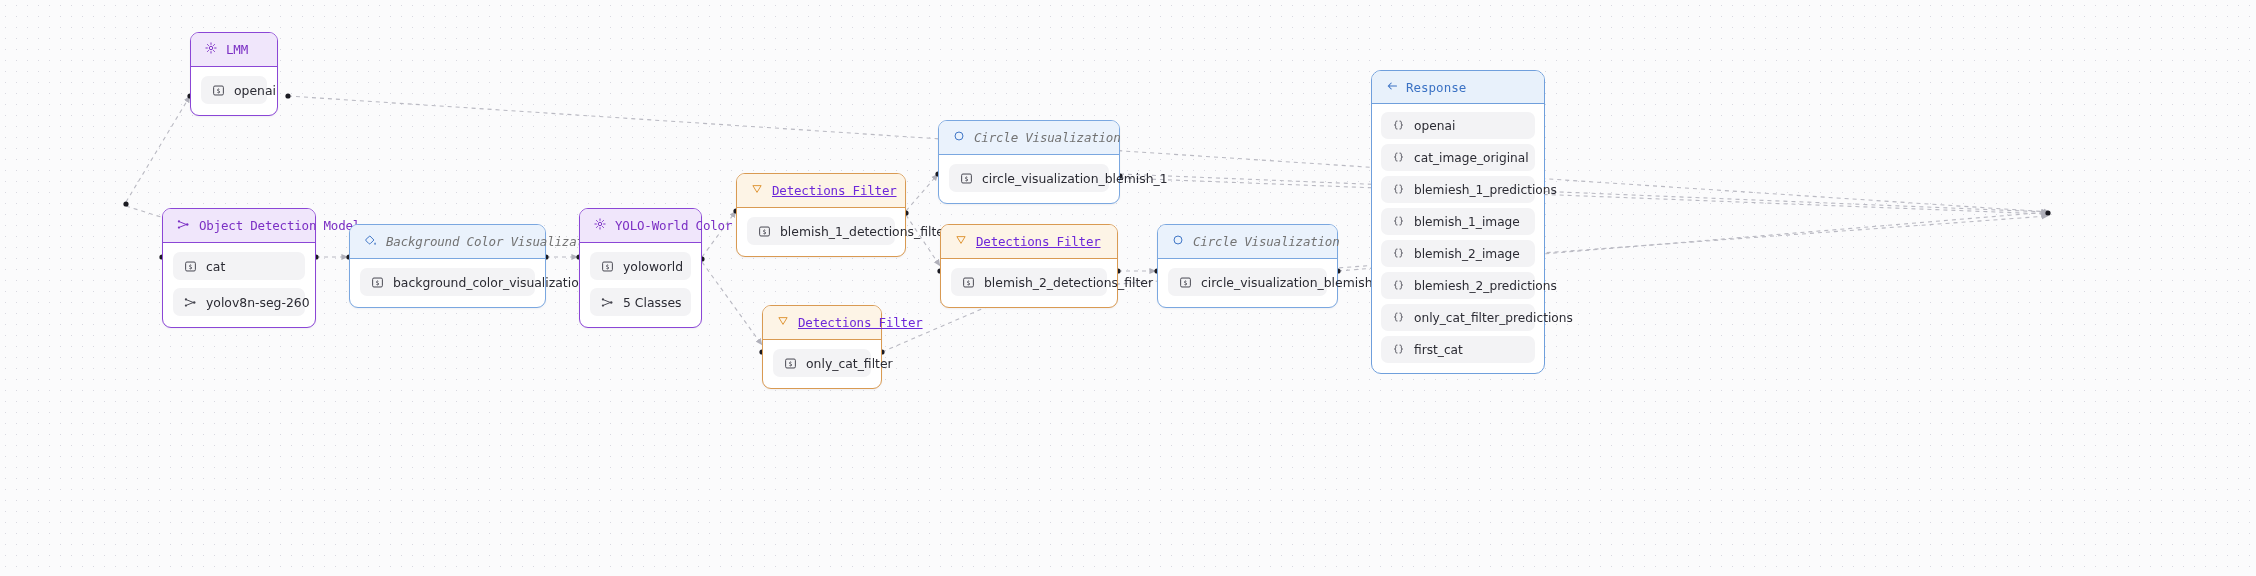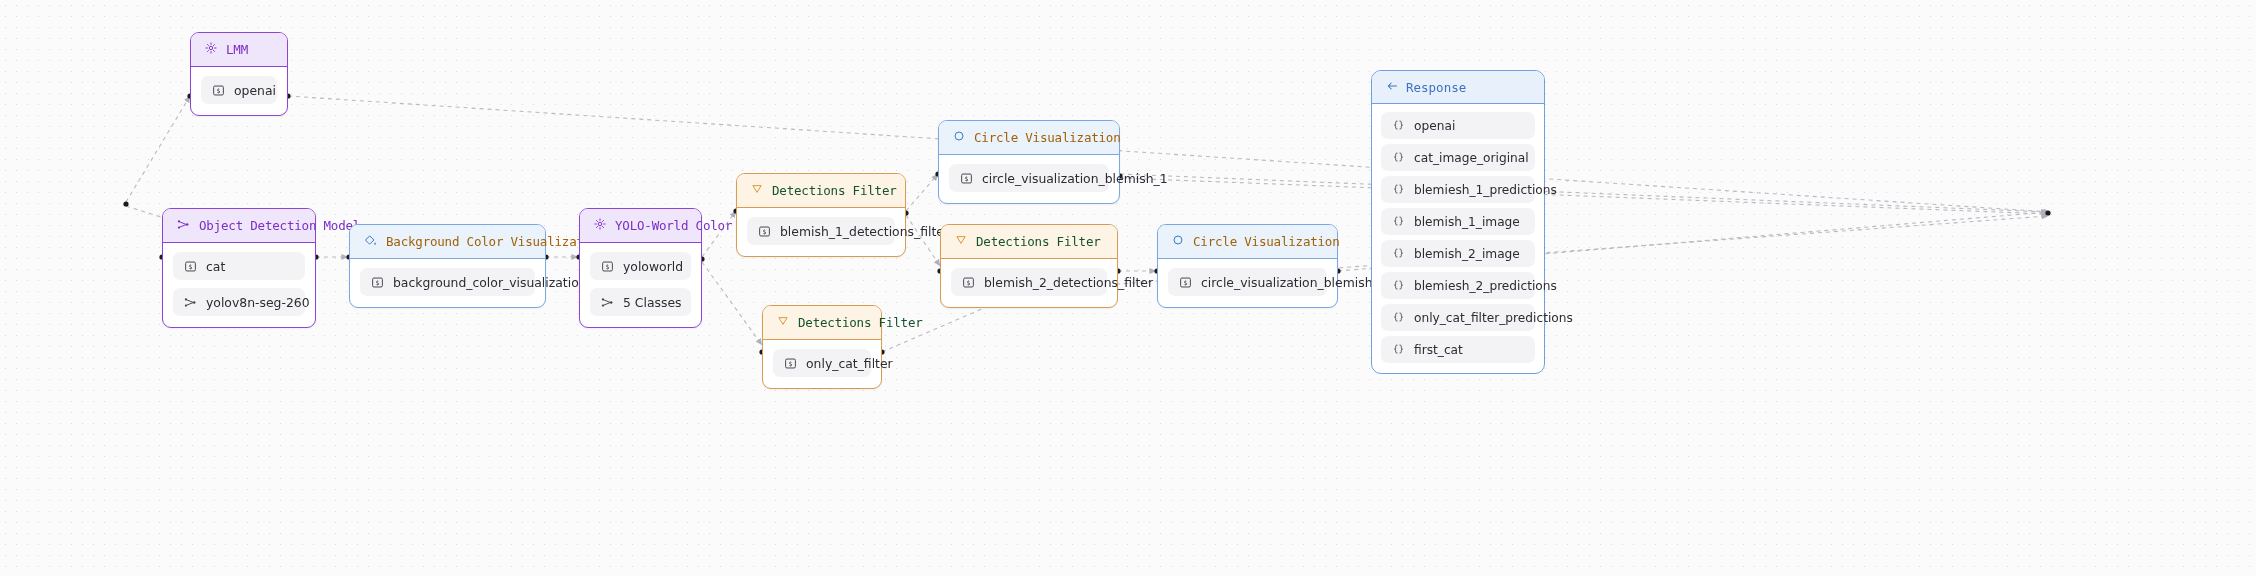--- a/index.html
+++ b/index.html
@@ -26,25 +26,25 @@
   .node .body{padding:9px 10px 11px 10px;display:flex;flex-direction:column;gap:8px;}
   .chip{
     background:#f3f3f5;border-radius:7px;height:28px;
     display:flex;align-items:center;gap:9px;padding:0 11px;box-sizing:border-box;
     font-size:12.4px;color:#2b2b33;white-space:nowrap;
   }
   .chip .glyph{flex:0 0 auto;display:flex;align-items:center;}
 
   
   .t-blue{border:1.4px solid #7aa7e0;}
-  .t-blue .hdr{background:#eaf2fc;color:#a16207;border-bottom:1.4px solid #7aa7e0;}
+  .t-blue .hdr{background:#eaf2fc;color:#737373;border-bottom:1.4px solid #7aa7e0;font-style:italic;}
   .t-purple{border:1.4px solid #8b46d6;}
   .t-purple .hdr{background:#f0e6fb;color:#7b2fc4;border-bottom:1.4px solid #8b46d6;}
   .t-orange{border:1.4px solid #d99a52;}
-  .t-orange .hdr{background:#fdf4e6;color:#14532d;border-bottom:1.4px solid #d99a52;}
+  .t-orange .hdr{background:#fdf4e6;color:#6d28d9;border-bottom:1.4px solid #d99a52;text-decoration:underline;}
 
   
   #response{position:absolute;border:1.5px solid #6f9fdc;border-radius:10px;background:#fff;}
   #response .hdr{background:#e8f1fb;color:#3b72c4;border-bottom:1.5px solid #6f9fdc;
     height:30px;display:flex;align-items:center;gap:8px;padding:16px 14px;border-radius:9px 9px 0 0;
     font-family:"DejaVu Sans Mono", monospace;font-size:12.5px;box-sizing:border-box;}
   #response .body{padding:8px 9px 10px 9px;display:flex;flex-direction:column;gap:5px;}
   #response .chip{height:27px;font-size:12.2px;}
 
   .ic{display:inline-block;line-height:1;}
@@ -95,21 +95,21 @@
       <circle cx="1118" cy="271" r="2.6"></circle>
       <circle cx="1157" cy="271" r="2.6"></circle>
       <circle cx="1338" cy="271" r="2.6"></circle>
       <circle cx="762" cy="352" r="2.6"></circle>
       <circle cx="882" cy="352" r="2.6"></circle>
       <circle cx="2048" cy="213" r="2.6"></circle>
     </g>
   </svg>
 
 
-  <div class="node t-purple" style="left:190px;top:32px;width:98px;">
+  <div class="node t-purple" style="left:190px;top:32px;width:88px;">
     <div class="hdr">
       <span class="ic">
         <svg width="12" height="12" viewBox="0 0 16 16">
             <circle cx="8" cy="8" r="2.3" stroke="#7b2fc4" stroke-width="1.3" fill="none"></circle>
             <g stroke="#7b2fc4" stroke-width="1.3" stroke-linecap="round">
               <path d="M8 1.2v2M8 12.8v2M1.2 8h2M12.8 8h2M3.3 3.3l1.4 1.4M11.3 11.3l1.4 1.4M12.7 3.3l-1.4 1.4M4.7 11.3l-1.4 1.4"></path>
             </g>
           </svg>
       </span>
       <span>LMM</span>

